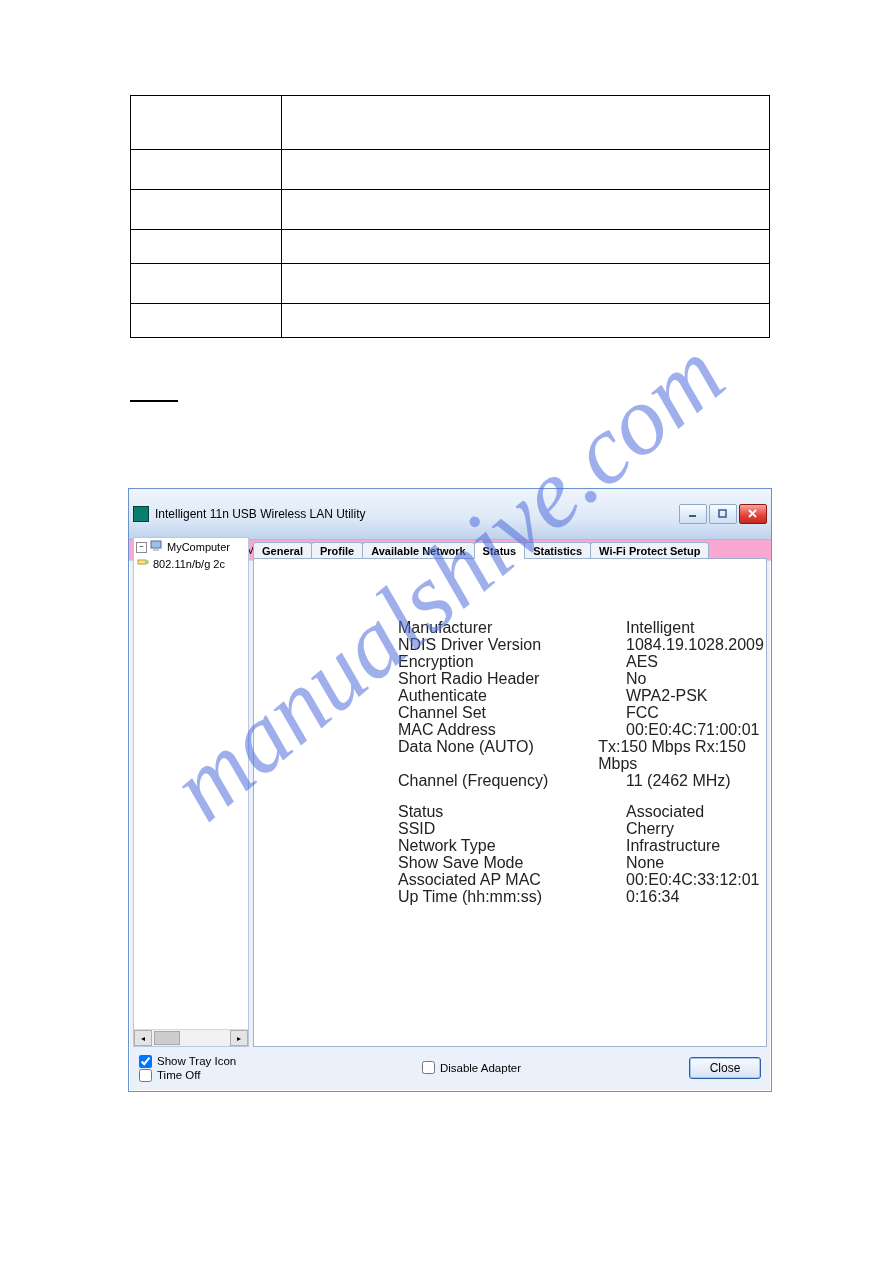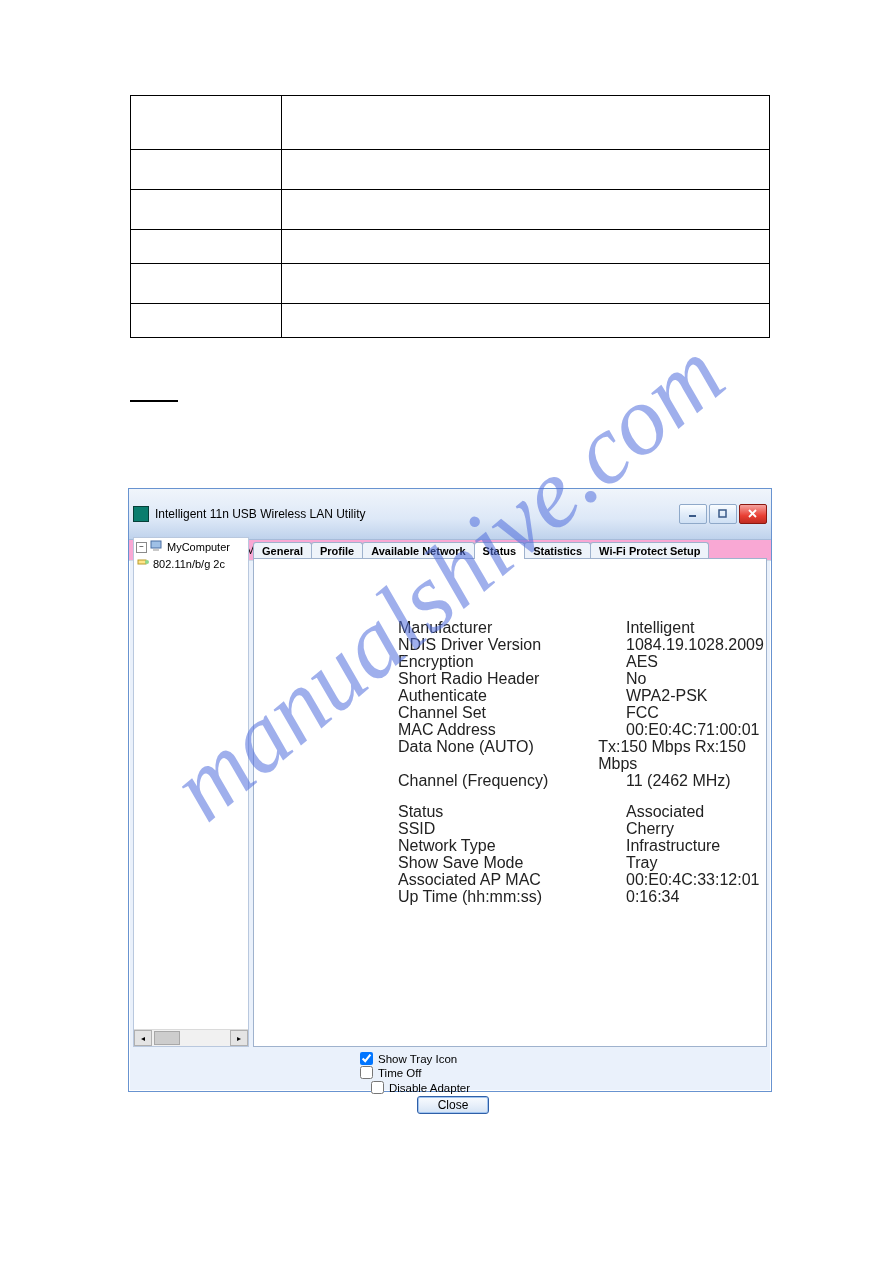--- a/index.html
+++ b/index.html
@@ -227,21 +227,20 @@
 
 .footer {
   position: absolute;
   bottom: 6px;
   left: 10px;
   right: 10px;
   height: 34px;
   display: flex;
   align-items: center;
   font-size: 11.5px;
-  flex-direction: column;
 }
 .footer .col1 { width: 180px; }
 .footer .col2 { flex: 1; text-align: center; padding-right: 59px; }
 .footer .chk { display: flex; align-items: center; gap: 5px; margin: 1px 0; }
 .footer input[type=checkbox] { margin: 0; width: 13px; height: 13px; }
 .close-btn {
   width: 72px;
   height: 22px;
   border: 1px solid #2f5fa7;
   border-radius: 3px;
@@ -403,21 +402,21 @@
             <div class="row">
               <span class="lbl">SSID</span>
               <span>Cherry</span>
             </div>
             <div class="row">
               <span class="lbl">Network Type</span>
               <span>Infrastructure</span>
             </div>
             <div class="row">
               <span class="lbl">Show Save Mode</span>
-              <span>Tray</span>
+              <span>None</span>
             </div>
             <div class="row">
               <span class="lbl">Associated AP MAC</span>
               <span>00:E0:4C:33:12:01</span>
             </div>
             <div class="row">
               <span class="lbl">Up Time (hh:mm:ss)</span>
               <span>0:16:34</span>
             </div>
           </div>

